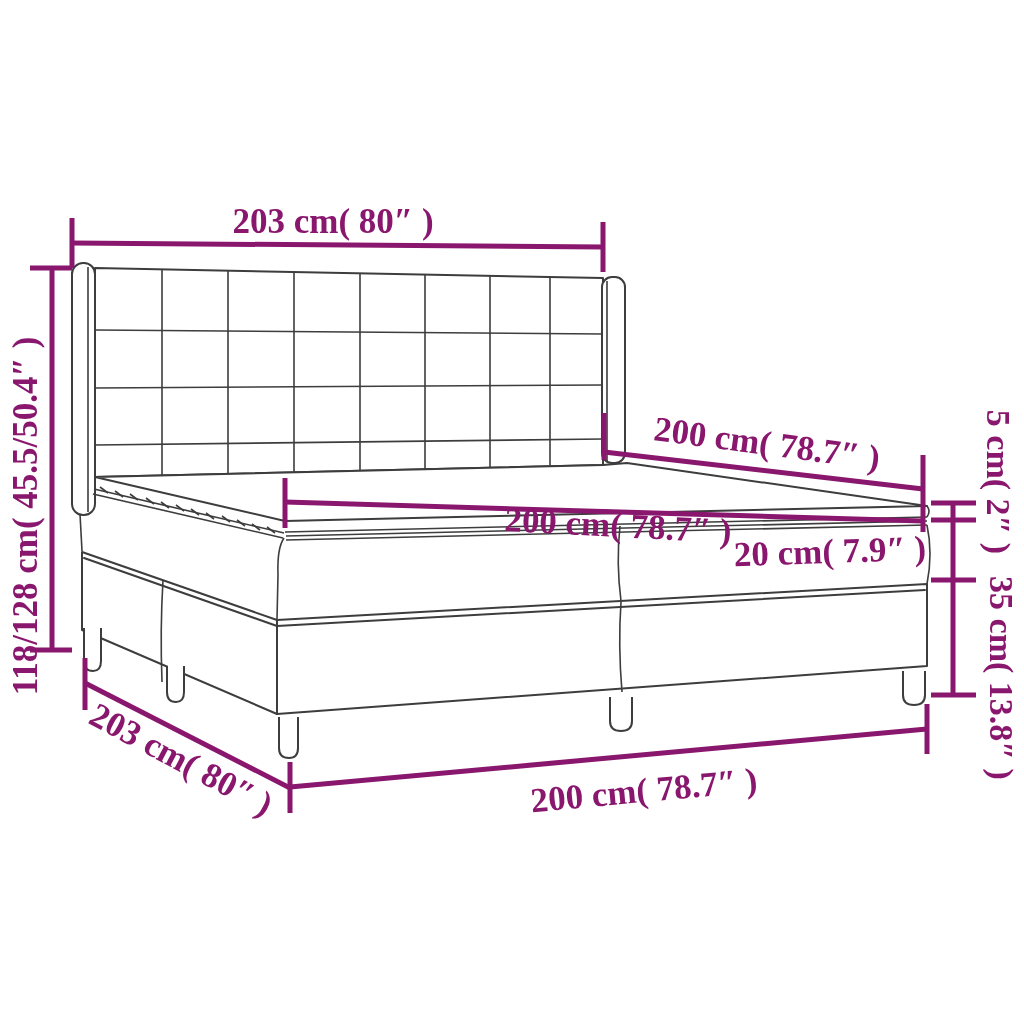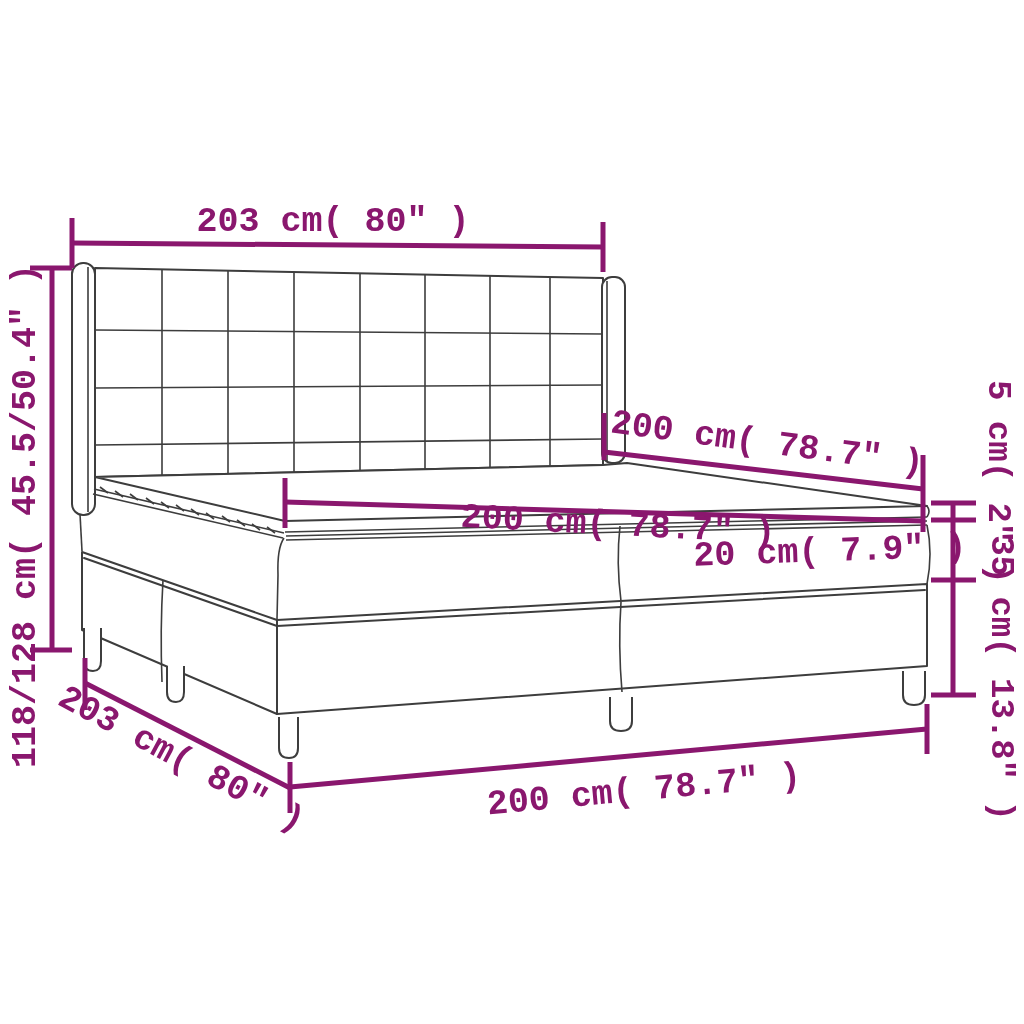--- a/index.html
+++ b/index.html
@@ -1,21 +1,21 @@
 <!DOCTYPE html>
 <html><head>
 <meta charset="utf-8">
 <style>
   html,body{margin:0;padding:0;background:#ffffff;}
   .stage{
     position:relative;
     width:1024px;height:1024px;
     background:#ffffff;
     overflow:hidden;
-    font-family:Liberation Mono, monospace;
+    font-family:Liberation Serif, serif;
   }
   .stage svg{position:absolute;left:0;top:0;}
   .dim-label{
     position:absolute;
     color:#8A176E;
     font-weight:bold;
     font-size:35px;
     letter-spacing:0px;
     white-space:nowrap;
     transform:translate(-50%,-50%) rotate(var(--r,0deg));

